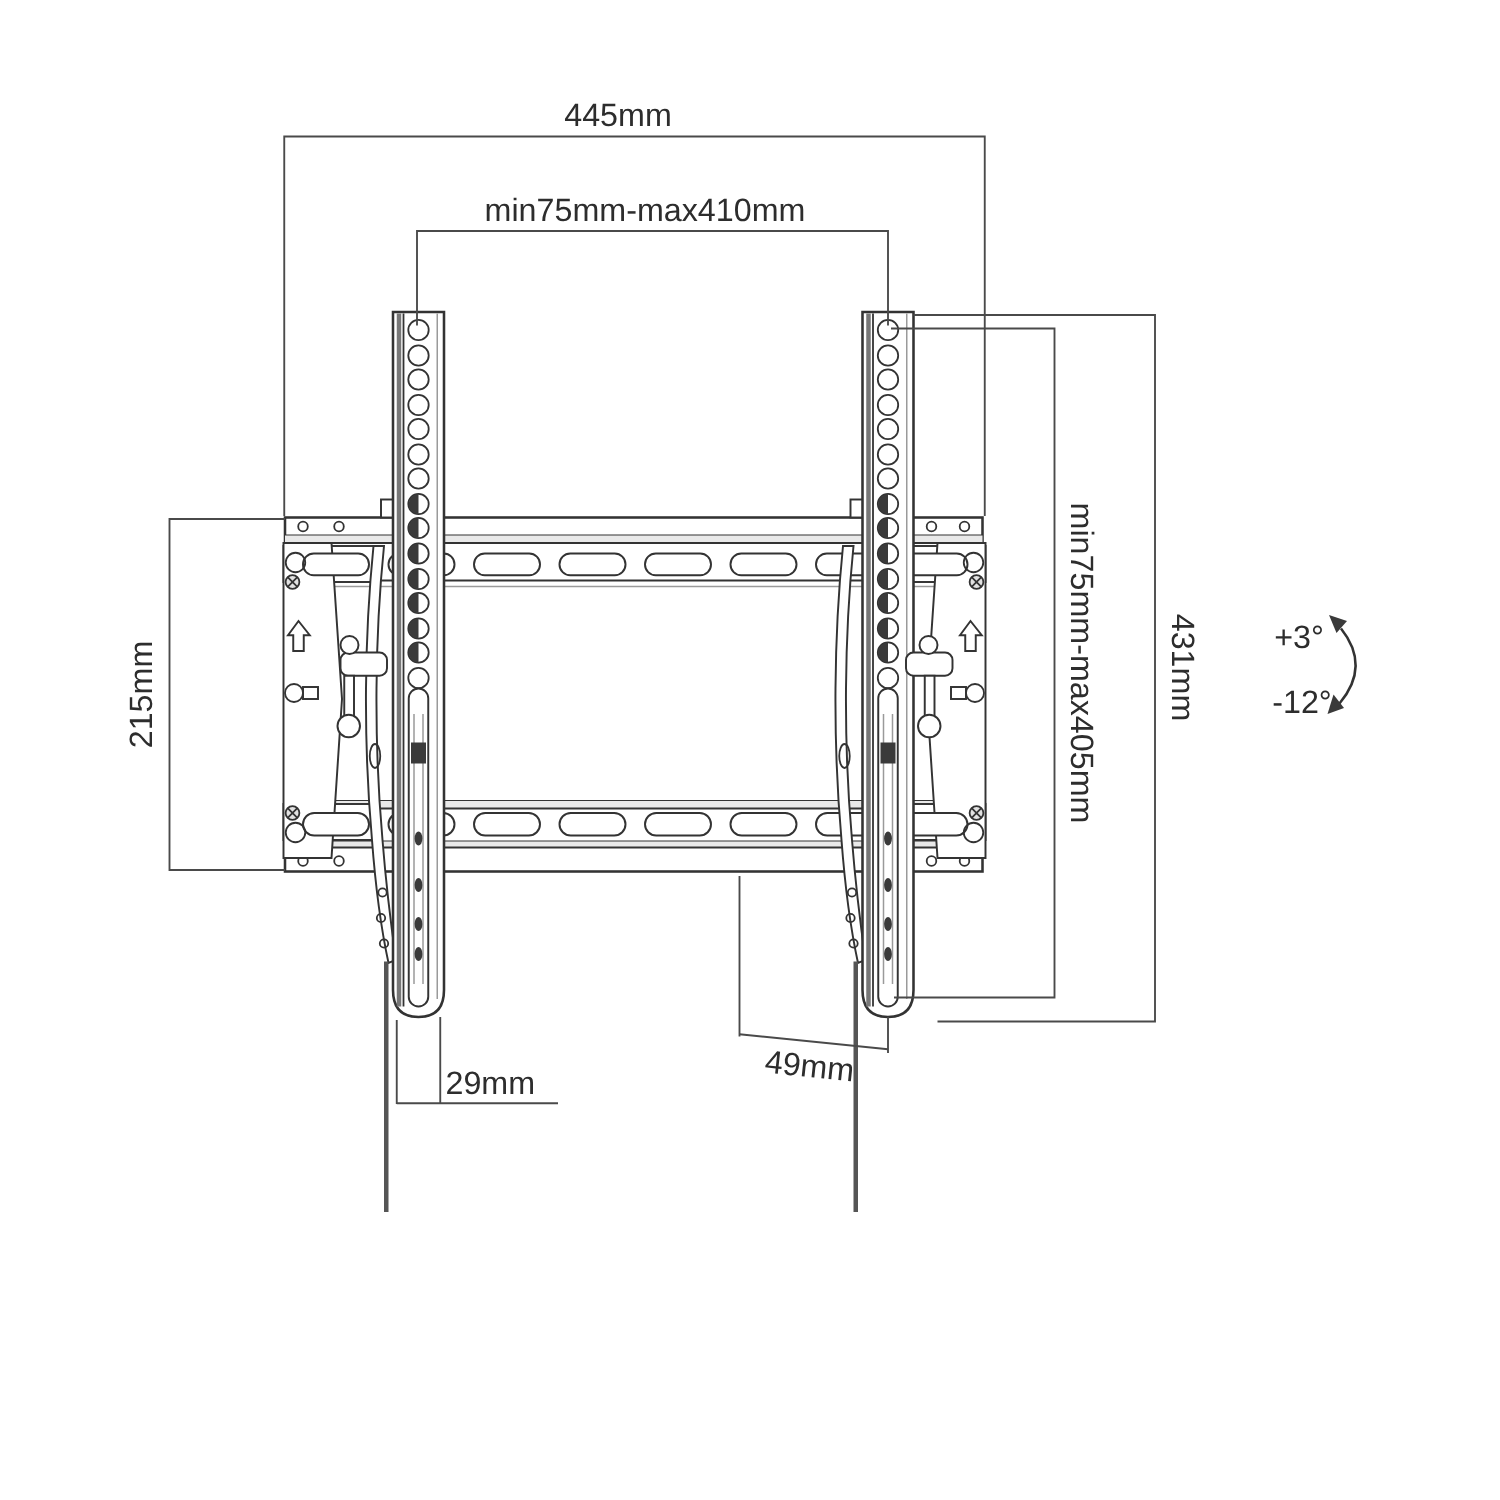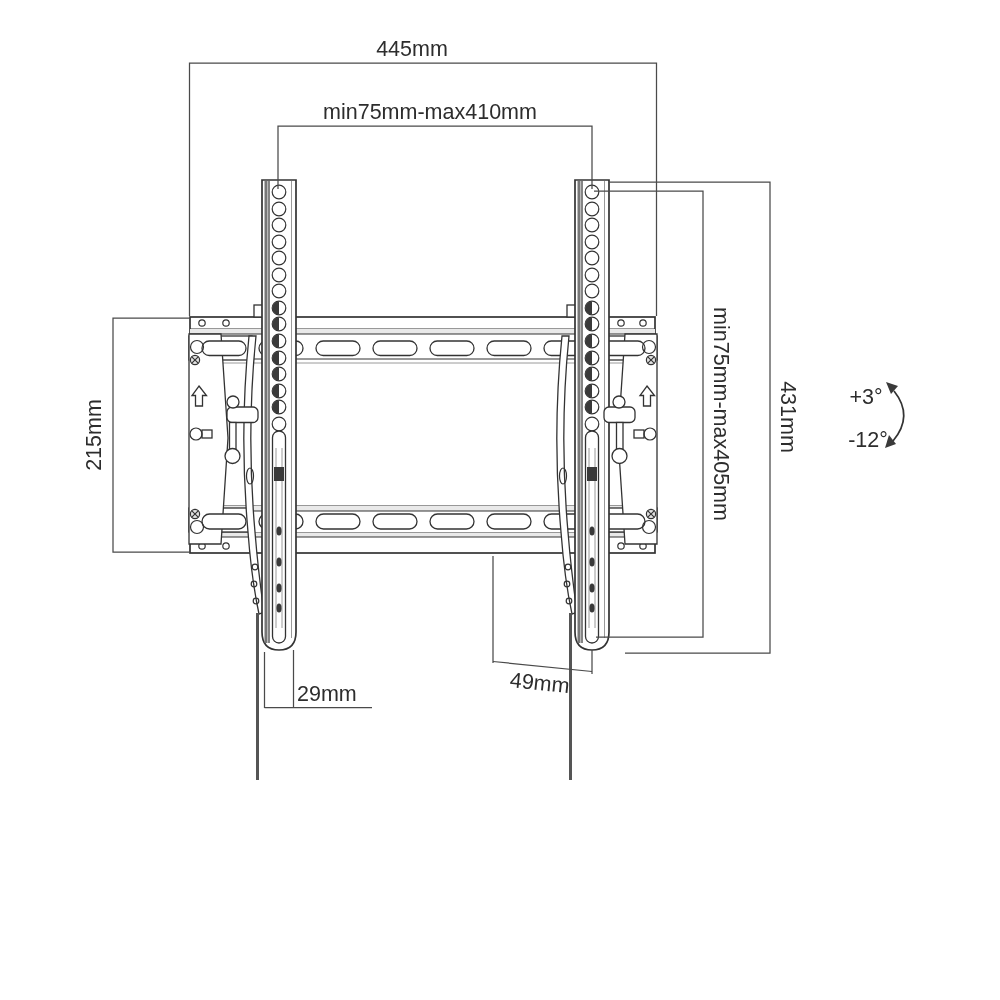--- a/index.html
+++ b/index.html
@@ -1,16 +1,16 @@
 <!DOCTYPE html>
 <html><head>
 <meta charset="utf-8">
 <style>
   html,body{margin:0;padding:0;background:#fff;}
-  .stage{width:1000px;height:780px;position:relative;background:#fff;overflow:hidden;}
+  .stage{width:1000px;height:780px;position:relative;background:#fff;overflow:hidden;margin-top:28px;}
   svg{display:block;}
   .o  {stroke:#333;stroke-width:1.7;fill:#fff;}
   .o2 {stroke:#333;stroke-width:1.3;fill:#fff;}
   .l  {stroke:#333;stroke-width:1.2;fill:none;}
   .lt {stroke:#9a9a9a;stroke-width:1;fill:none;}
   .ld {stroke:#555;stroke-width:3;fill:none;}
   .f  {fill:#3a3a3a;stroke:none;}
   .g  {fill:#e9e9e9;stroke:none;}
   .d  {stroke:#4a4a4a;stroke-width:1.25;fill:none;}
   .t  {font-family:"Liberation Sans","DejaVu Sans",sans-serif;font-size:21.5px;fill:#2d2d2d;}

